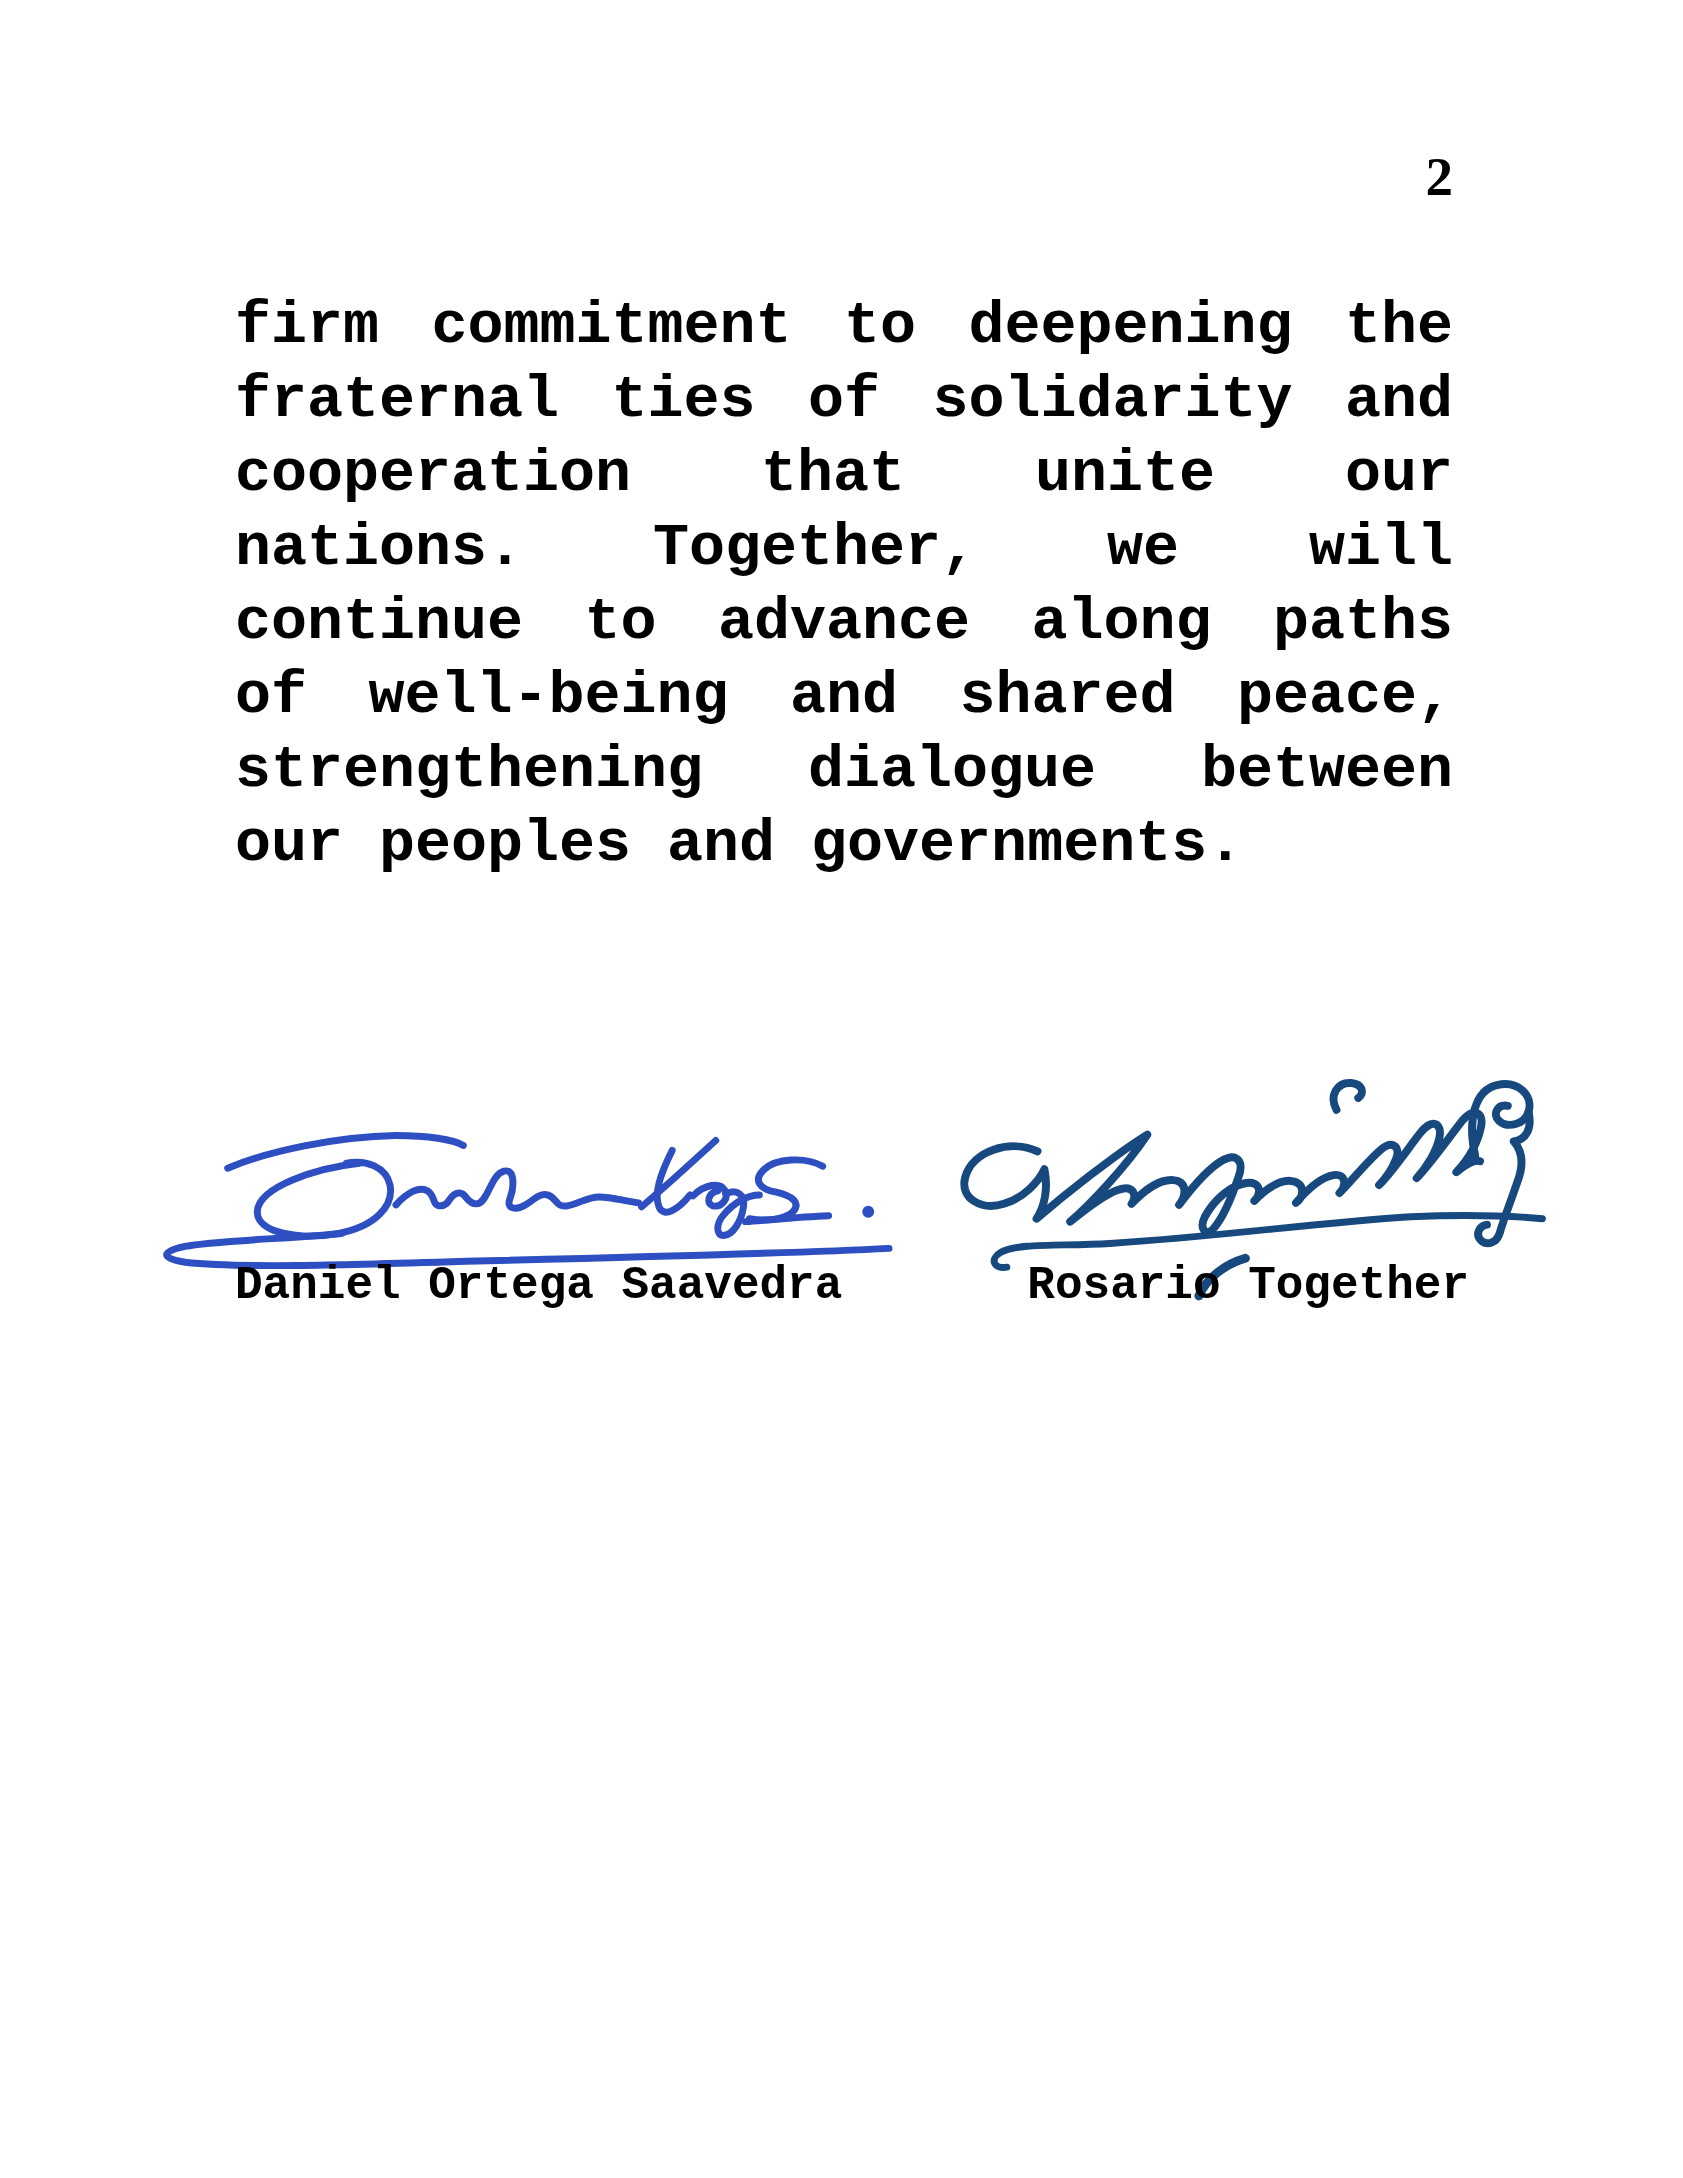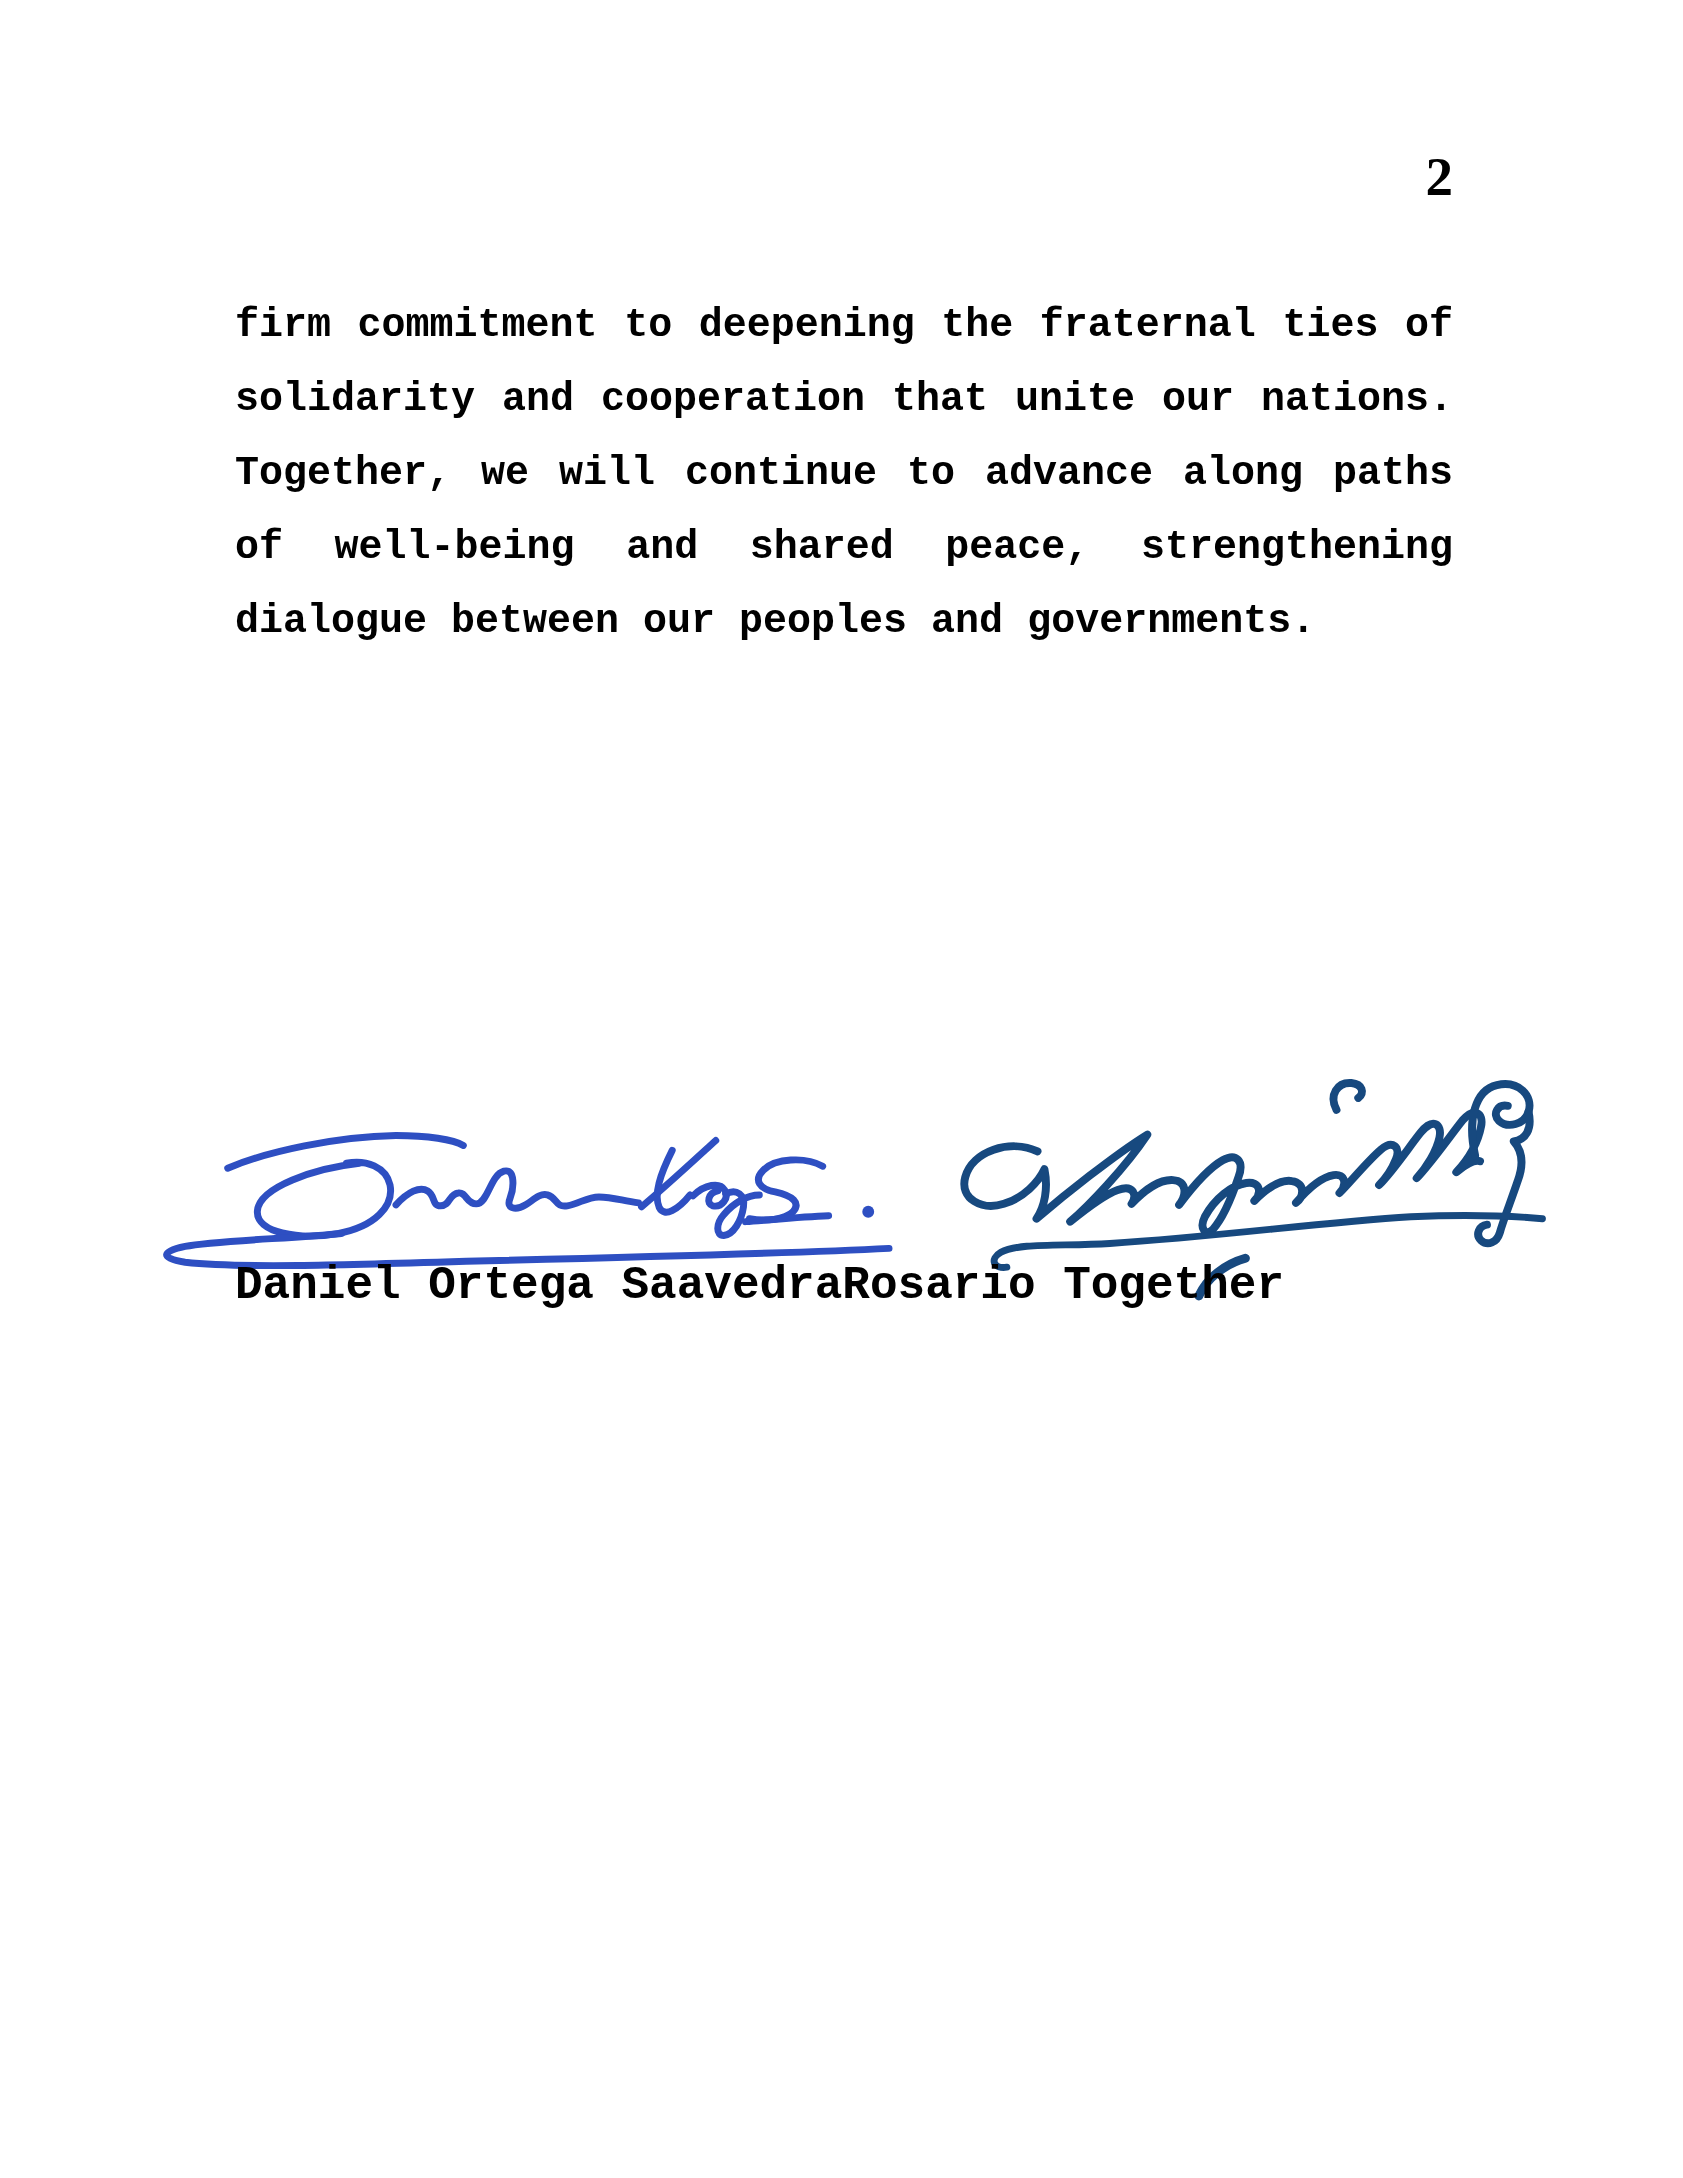--- a/index.html
+++ b/index.html
@@ -26,21 +26,21 @@
     line-height: 55px;
     color: #000000;
   }
   .body-text {
     position: absolute;
     left: 235px;
     top: 289px;
     width: 1218px;
     font-family: "Liberation Mono", "DejaVu Sans Mono", monospace;
     font-weight: 700;
-    font-size: 40px;
+    font-size: 60px;
     line-height: 74px;
     color: #000000;
     text-align: justify;
   }
   .body-text p {
     margin: 0 0 67px 0;
   }
   .sig-overlay {
     position: absolute;
     left: 0;
@@ -48,20 +48,21 @@
     width: 1683px;
     height: 2178px;
     pointer-events: none;
   }
   .sig-names {
     position: absolute;
     left: 235px;
     top: 1261px;
     width: 1234px;
     display: flex;
+    justify-content: space-between;
     font-family: "Liberation Mono", "DejaVu Sans Mono", monospace;
     font-weight: 700;
     font-size: 46px;
     line-height: 50px;
     color: #000000;
     white-space: nowrap;
   }
 </style>
 </head>
 <body>

